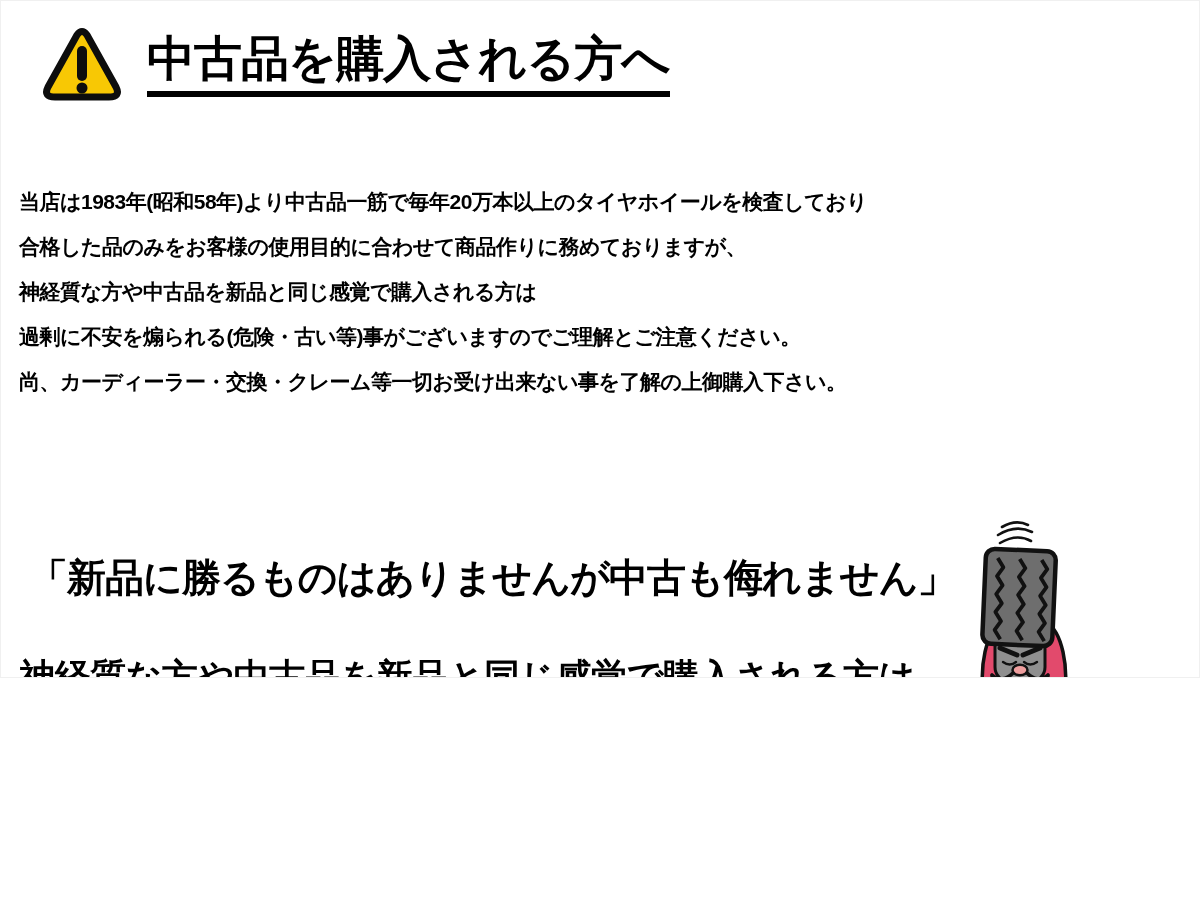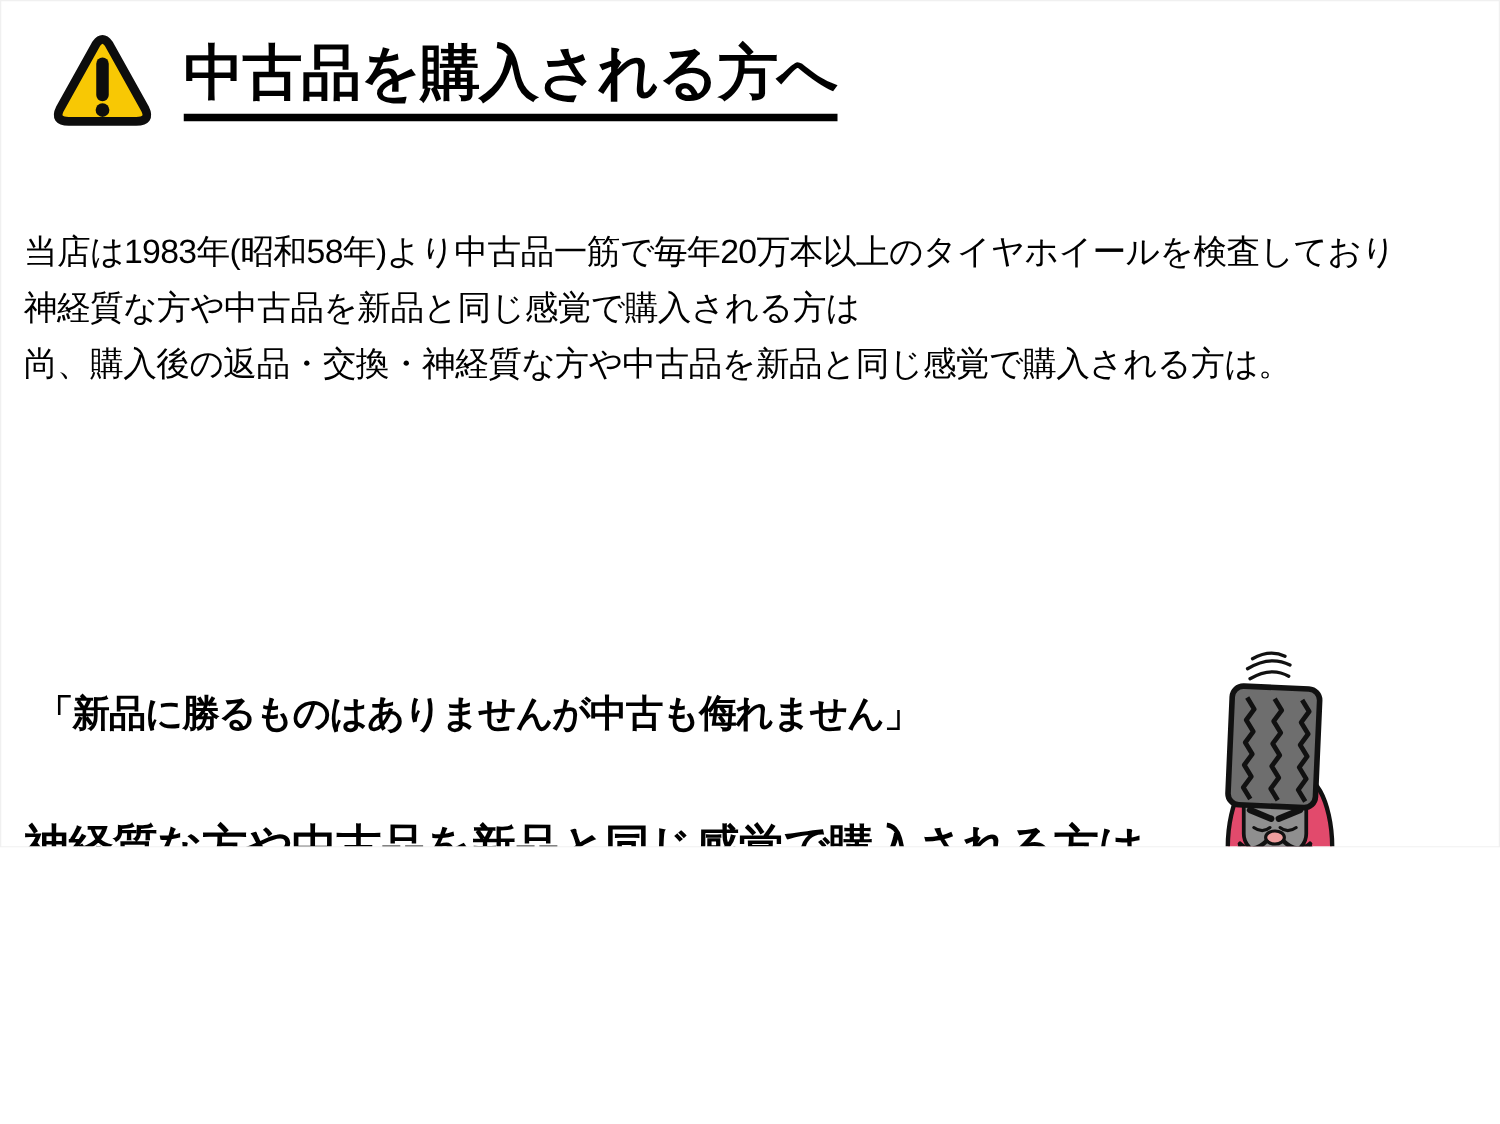--- a/index.html
+++ b/index.html
@@ -26,31 +26,31 @@
     line-height:1.1;
     padding-bottom:5px;
     border-bottom:6px solid #000;
     white-space:nowrap;
   }
   
   .notice{
     position:absolute;left:18px;top:178px;width:1000px;
   }
   .notice-line{
-    font-size:27px;
-    font-weight:normal;
+    font-size:21px;
+    font-weight:bold;
     letter-spacing:-0.5px;
     height:45px;
     line-height:45px;
     white-space:nowrap;
   }
   
   .slogan{
     position:absolute;left:28px;top:550px;
-    font-size:30px;
+    font-size:39px;
     font-weight:900;
     letter-spacing:-1px;
     white-space:nowrap;
   }
   
   .disclaimer{
     position:absolute;left:18px;top:652px;width:760px;
   }
   .disclaimer-line{
     font-size:36px;
@@ -75,22 +75,24 @@
     <svg class="warn-icon" viewBox="0 0 80 76" aria-hidden="true">
       <path d="M35,8 Q40,1 45,8 L74,60 Q79,70 67,70 L13,70 Q1,70 6,60 Z" stroke="#0d0d0d" stroke-width="7" stroke-linejoin="round" fill="#f8c804"></path>
       <path d="M40,24 L40,49" stroke="#0d0d0d" stroke-width="10" stroke-linecap="round" fill="none"></path>
       <circle cx="40" cy="61" r="5.5" fill="#0d0d0d"></circle>
     </svg>
     <div class="page-title">中古品を購入される方へ</div>
   </div>
 
   <div class="notice">
     <div class="notice-line">当店は1983年(昭和58年)より中古品一筋で毎年20万本以上のタイヤホイールを検査しており</div>
+    <div class="notice-line">合格した品のみをお客様の使用目的に合わせて商品作りに務めておりますが、</div>
     <div class="notice-line">神経質な方や中古品を新品と同じ感覚で購入される方は</div>
-    <div class="notice-line">尚、購入後の返品・交換・神経質な方や中古品を新品と同じ感覚で購入される方は。</div>
+    <div class="notice-line">過剰に不安を煽られる(危険・古い等)事がございますのでご理解とご注意ください。</div>
+    <div class="notice-line">尚、カーディーラー・交換・クレーム等一切お受け出来ない事を了解の上御購入下さい。</div>
   </div>
 
   <div class="slogan">「新品に勝るものはありませんが中古も侮れません」</div>
 
   <div class="disclaimer">
     <div class="disclaimer-line">神経質な方や中古品を新品と同じ感覚で購入される方は</div>
   </div>
 
   <svg class="illustration" viewBox="0 0 190 237" aria-hidden="true">
 

